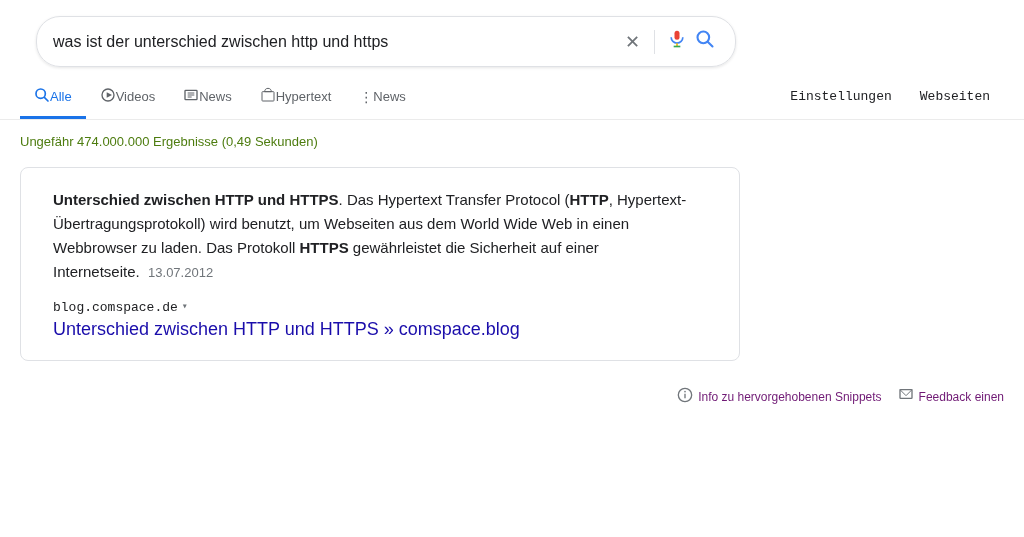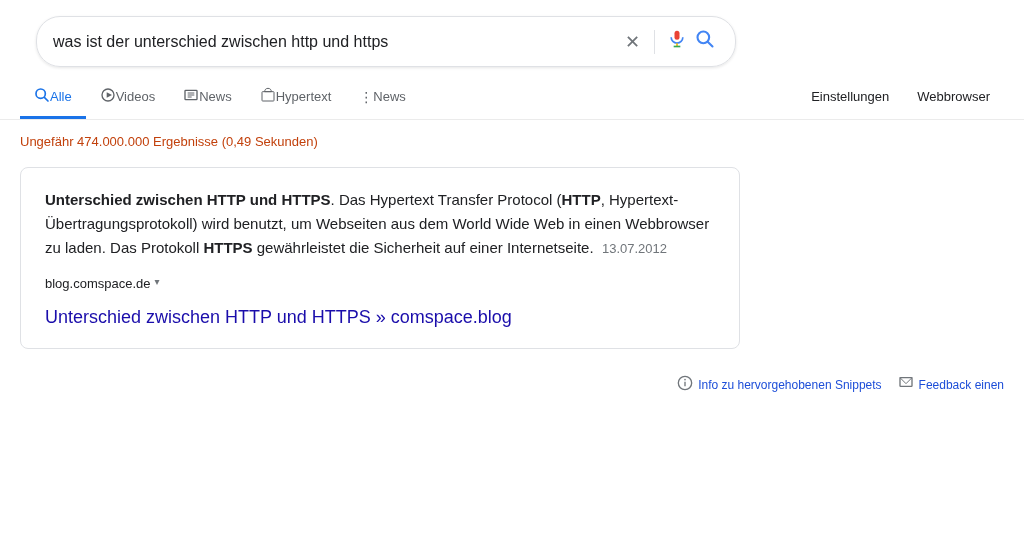--- a/index.html
+++ b/index.html
@@ -88,38 +88,39 @@
       color: #1a73e8;
       border-bottom: 3px solid #1a73e8;
     }
     .nav-tab .tab-icon {
       font-size: 14px;
     }
     .nav-right {
       margin-left: auto;
       display: flex;
       gap: 0;
+      font-family: Liberation Mono, monospace;
     }
     .nav-right .nav-tab {
       color: #202124;
     }
 
     
     .results-count {
       padding: 14px 20px 10px 20px;
-      color: #c2410c;
+      color: #4d7c0f;
       font-size: 13px;
     }
 
     
     .snippet-card {
       margin: 8px 20px 16px 20px;
       border: 1px solid #dfe1e5;
       border-radius: 8px;
-      padding: 20px 24px;
+      padding: 20px 32px;
       max-width: 720px;
     }
     .snippet-text {
       font-size: 15px;
       line-height: 1.6;
       color: #202124;
       margin-bottom: 8px;
     }
     .snippet-text .bold {
       font-weight: bold;
@@ -128,42 +129,43 @@
       color: #70757a;
       font-size: 13px;
     }
     .snippet-breadcrumb {
       margin-top: 16px;
       color: #202124;
       font-size: 13px;
       display: flex;
       align-items: flex-start;
       gap: 4px;
+      font-family: Liberation Mono, monospace;
     }
     .snippet-breadcrumb .chevron {
       color: #70757a;
       font-size: 10px;
     }
     .snippet-link {
       display: block;
-      margin-top: 16px;
+      margin-top: 4px;
       color: #1a0dab;
       font-size: 18px;
       text-decoration: none;
       cursor: pointer;
     }
 
     
     .footer-bar {
       display: flex;
       justify-content: flex-end;
       align-items: center;
       padding: 10px 20px;
       gap: 16px;
-      color: #1d4ed8;
+      color: #701a75;
       font-size: 12px;
       max-width: 760px;
       margin-left: auto;
     }
     .footer-item {
       display: flex;
       align-items: center;
       gap: 5px;
       cursor: pointer;
     }
@@ -241,21 +243,21 @@
   <a class="nav-tab">
     <span class="tab-icon">⋮</span>
     <span>News</span>
   </a>
 
   <div class="nav-right">
     <a class="nav-tab">
       <span>Einstellungen</span>
     </a>
     <a class="nav-tab">
-      <span>Webbrowser</span>
+      <span>Webseiten</span>
     </a>
   </div>
 </nav>
 
 <div class="results-count">
   <span>Ungefähr 474.000.000 Ergebnisse (0,49 Sekunden)</span>
 </div>
 
 <div class="snippet-card">
   <p class="snippet-text">

